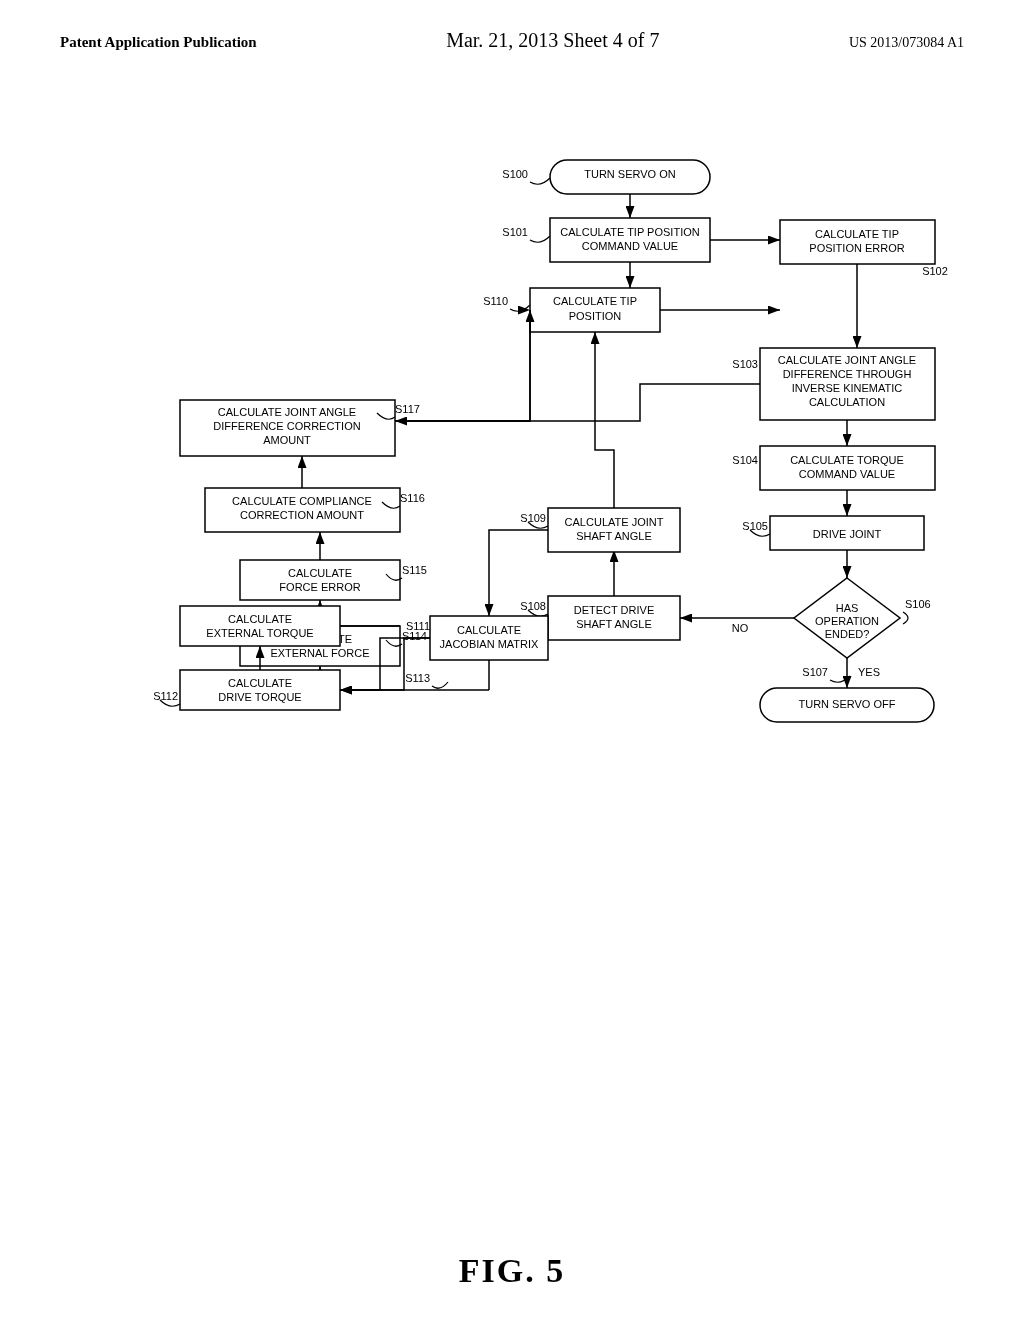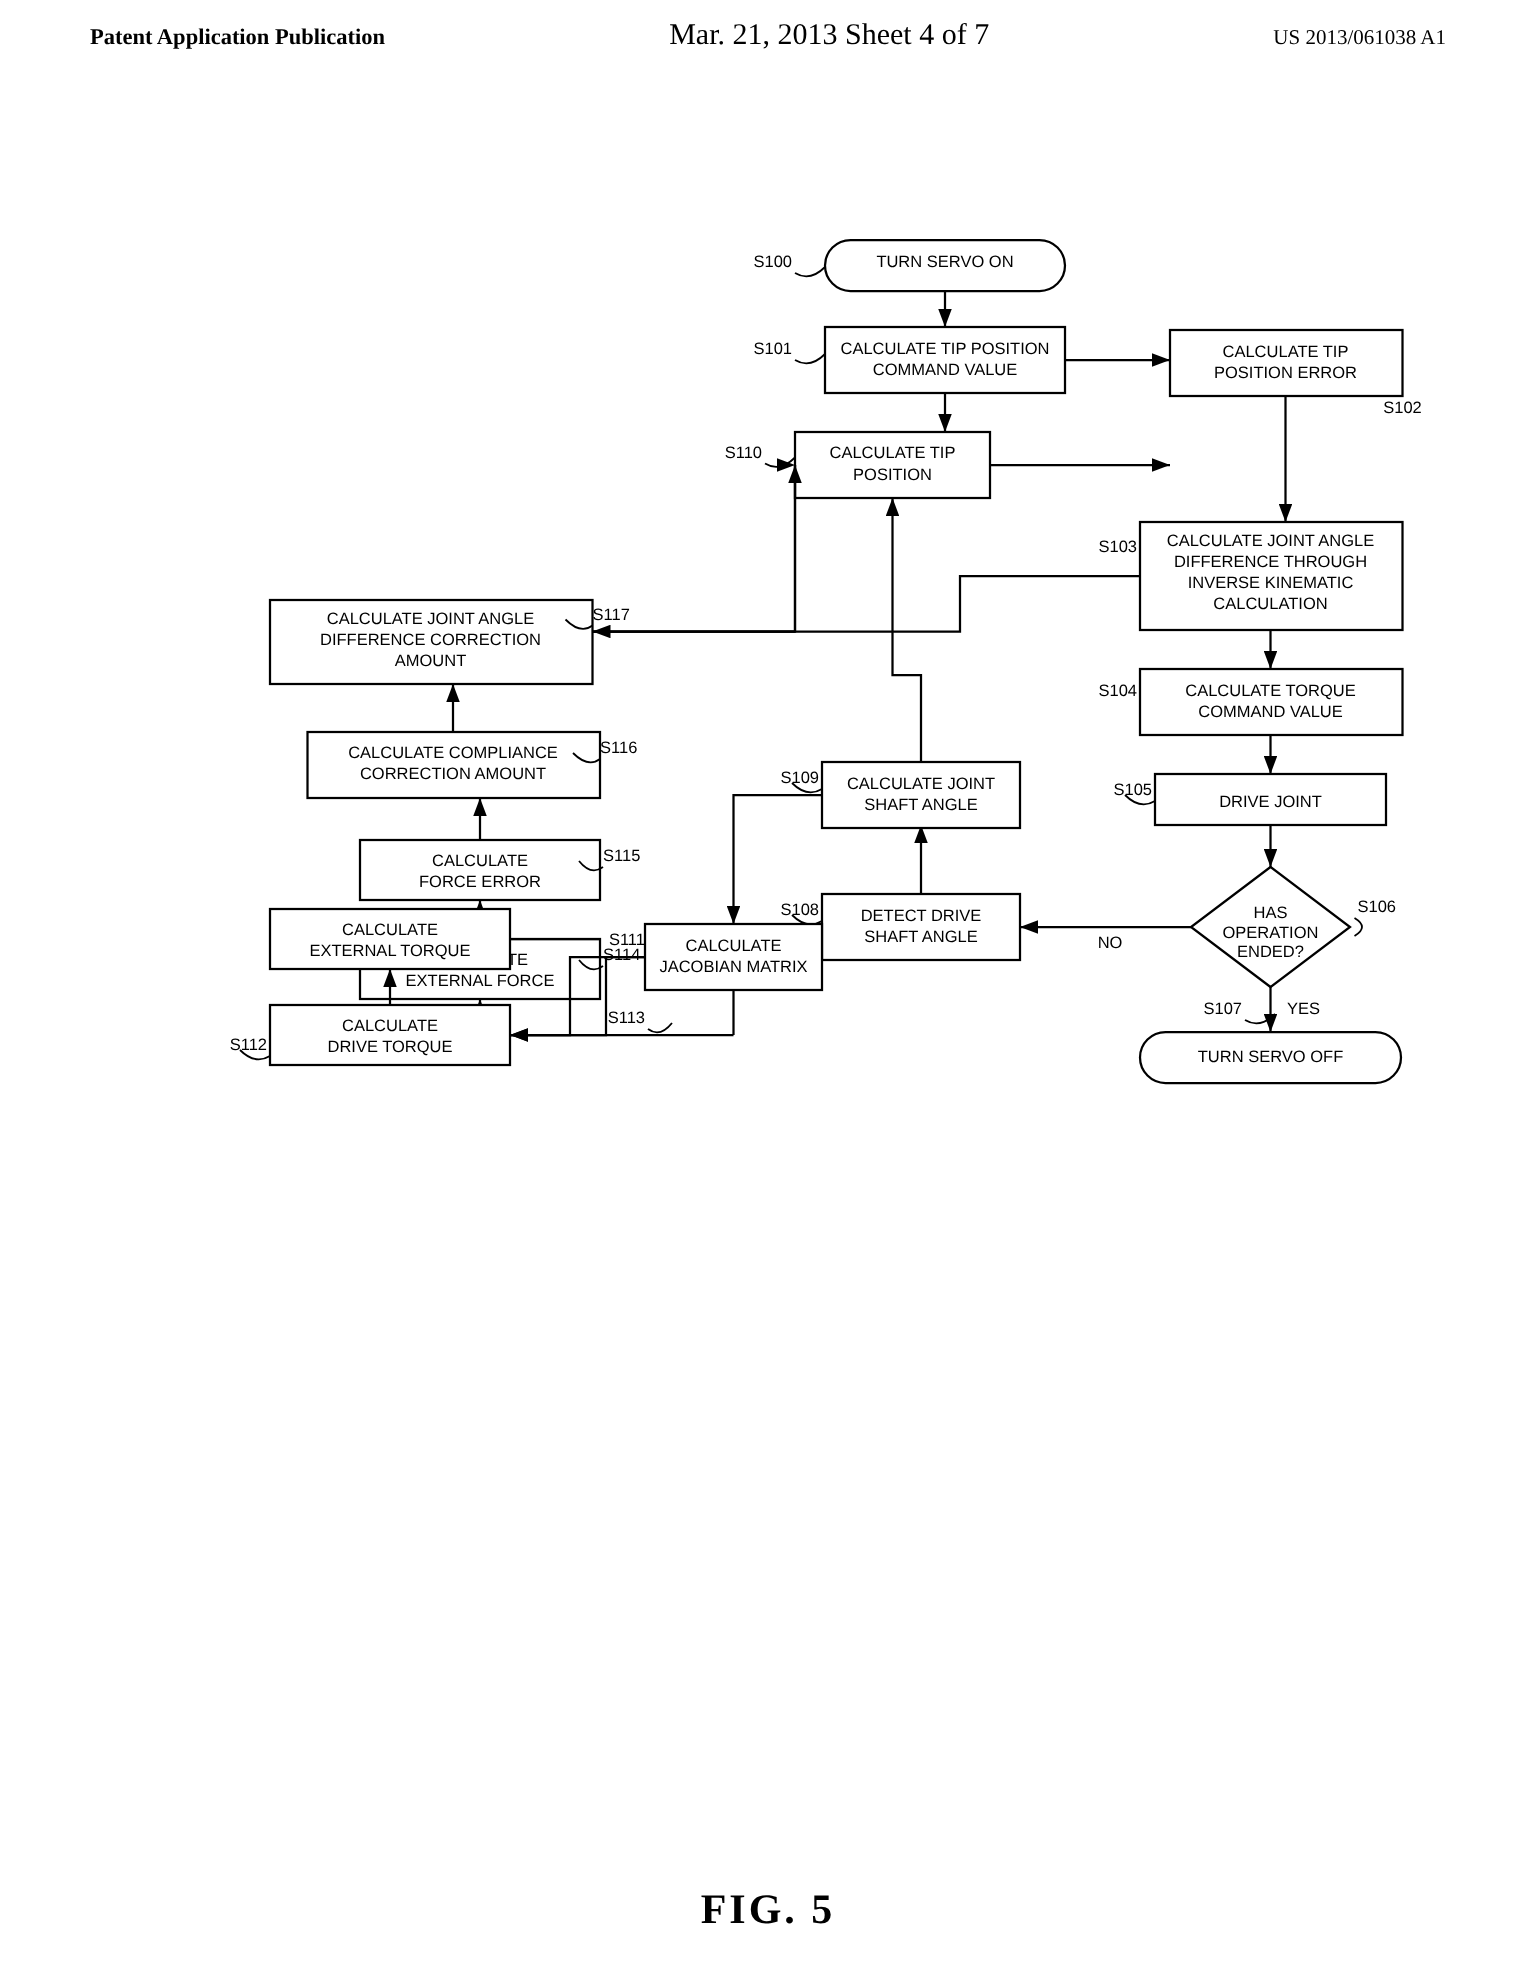--- a/index.html
+++ b/index.html
@@ -17,21 +17,21 @@
       height: 1320px;
       background: #fff;
       position: relative;
     }
 
     
     .header {
       display: flex;
       justify-content: space-between;
       align-items: baseline;
-      padding: 12px 60px 0 60px;
+      padding: 29px 60px 0 60px;
       font-size: 14px;
     }
     .header-left {
       font-weight: bold;
       font-size: 15px;
     }
     .header-center {
       font-size: 20px;
     }
     .header-right {
@@ -46,21 +46,21 @@
       width: 900px;
       height: 980px;
     }
 
     
     .fig-label {
       position: absolute;
       bottom: 30px;
       left: 50%;
       transform: translateX(-50%);
-      font-size: 28px;
+      font-size: 34px;
       font-weight: bold;
       letter-spacing: 2px;
     }
 
     
     .flowchart svg {
       width: 100%;
       height: 100%;
     }
 
@@ -93,21 +93,21 @@
     }
   </style>
 </head>
 <body>
 
 <div class="page">
 
   <div class="header">
     <span class="header-left">Patent Application Publication</span>
     <span class="header-center">Mar. 21, 2013  Sheet 4 of 7</span>
-    <span class="header-right">US 2013/061038 A1</span>
+    <span class="header-right">US 2013/073084 A1</span>
   </div>
 
   <div class="flowchart">
     <svg viewBox="0 0 900 980" xmlns="http://www.w3.org/2000/svg">
       <defs>
         <marker id="arrowhead" markerWidth="8" markerHeight="6" refX="8" refY="3" orient="auto">
           <polygon points="0 0, 8 3, 0 6" fill="black"></polygon>
         </marker>
         <marker id="arrowhead-small" markerWidth="6" markerHeight="5" refX="6" refY="2.5" orient="auto">
           <polygon points="0 0, 6 2.5, 0 5" fill="black"></polygon>

